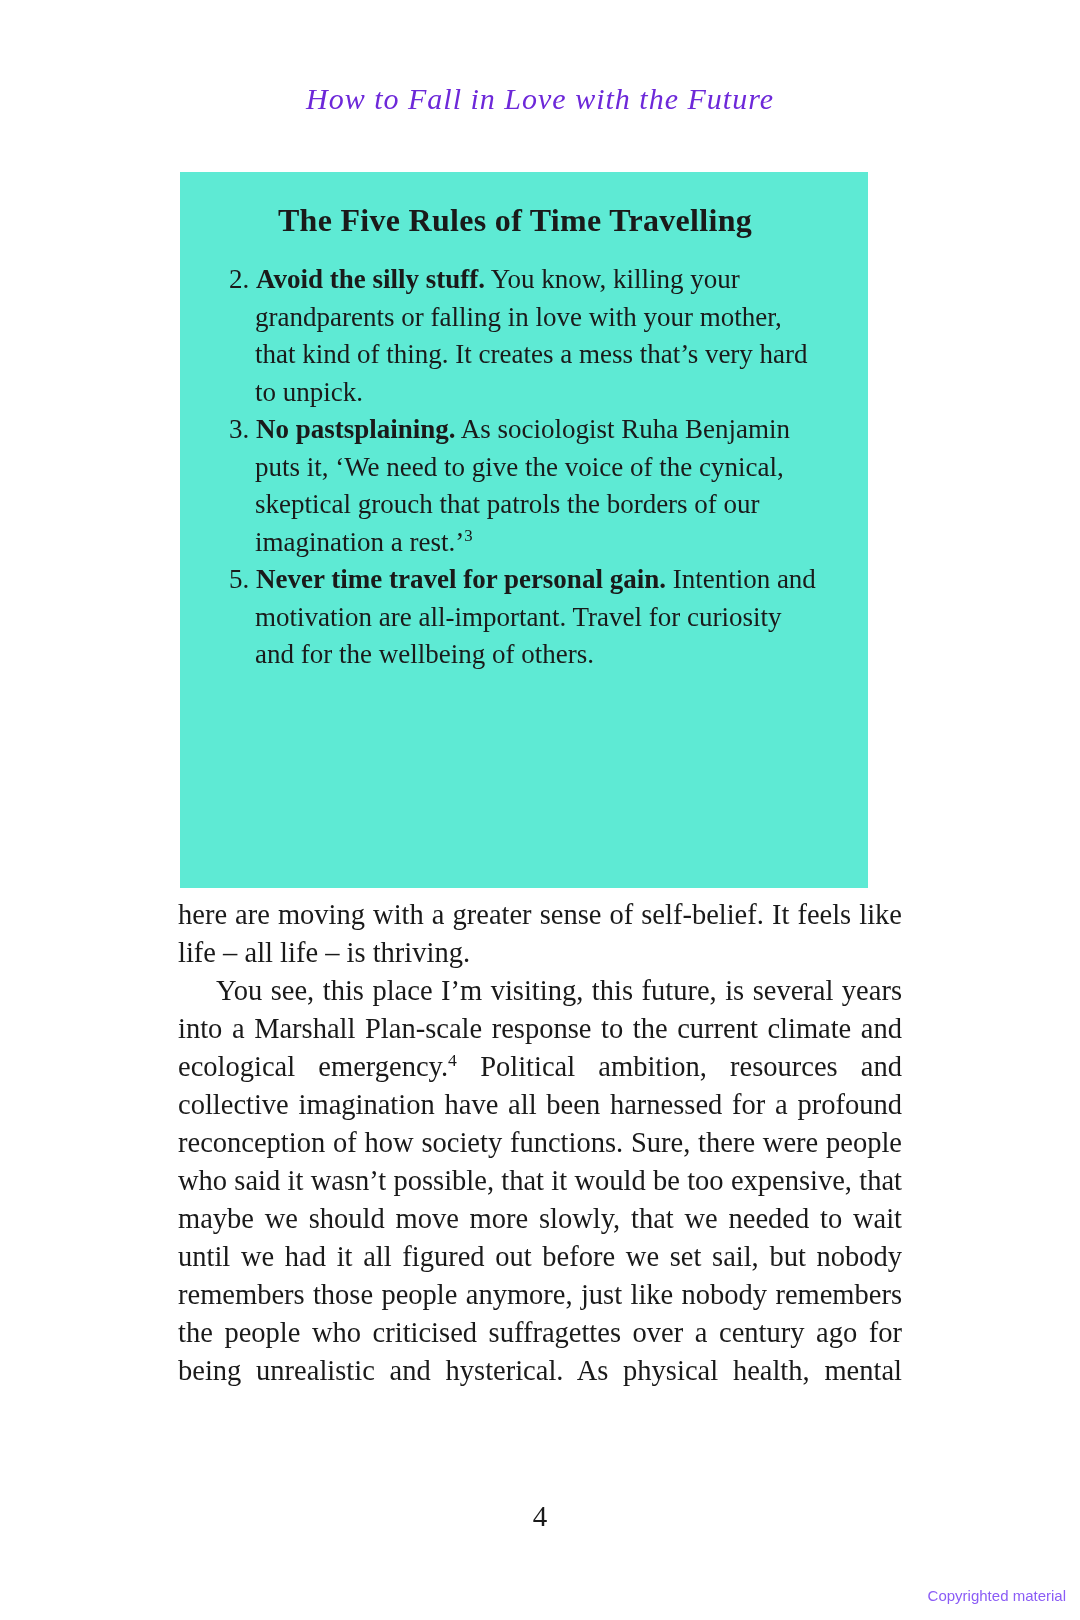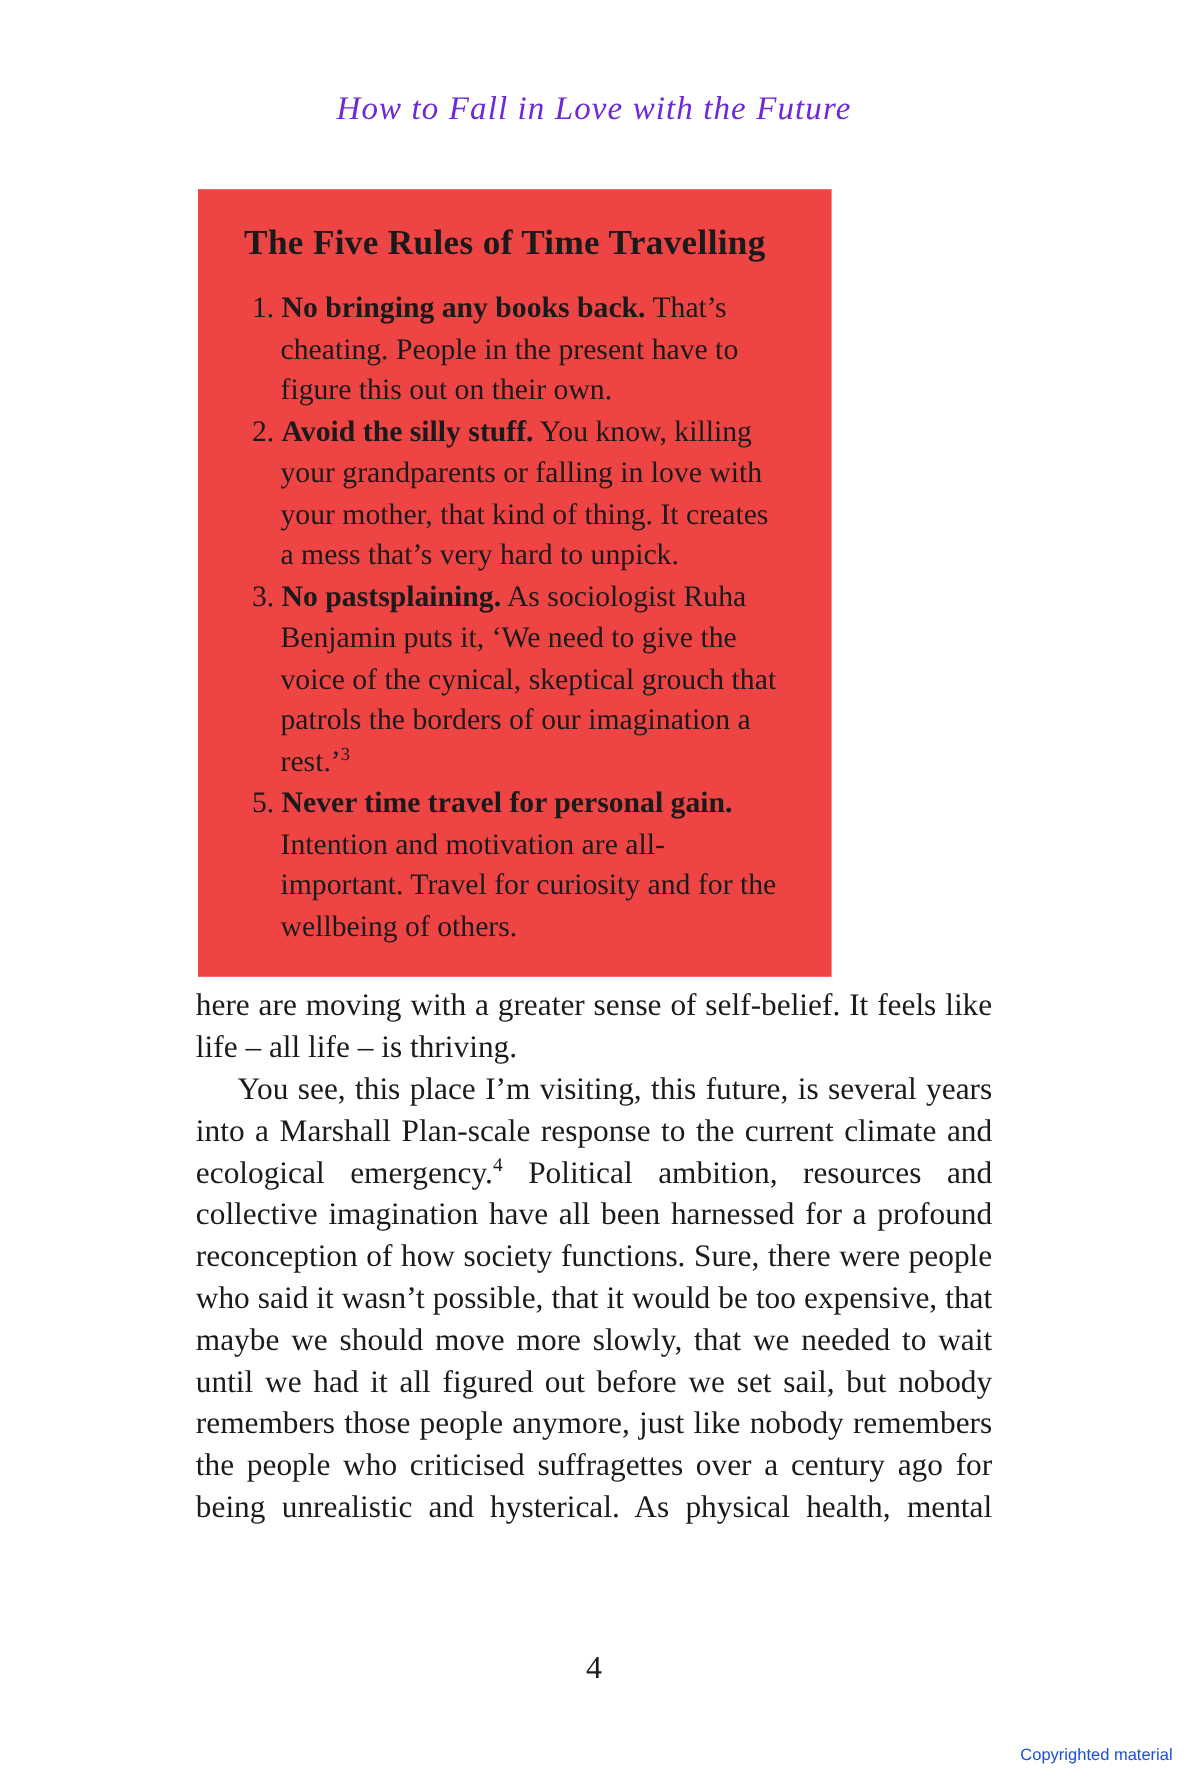--- a/index.html
+++ b/index.html
@@ -25,23 +25,23 @@
     font-style: italic;
     font-size: 30px;
     letter-spacing: 1px;
     color: #6d28d9;
   }
 
   .rules-box {
     position: absolute;
     left: 180px;
     top: 172px;
-    width: 576px;
+    width: 688px;
     height: 716px;
-    background: #ef4444;
+    background: #5eead4;
     box-sizing: border-box;
     padding: 30px 42px 0 24px;
   }
 
   .rules-title {
     text-align: center;
     font-size: 32px;
     font-weight: bold;
     margin: 0 0 22px 0;
     letter-spacing: 0.3px;
@@ -103,34 +103,33 @@
     text-align: center;
     font-size: 29px;
   }
 
   .watermark {
     position: absolute;
     right: 14px;
     bottom: 16px;
     font-family: "Liberation Sans", sans-serif;
     font-size: 15px;
-    color: #1d4ed8;
+    color: #8b5cf6;
   }
 </style>
 </head>
 <body>
 
 <div class="running-head">How to Fall in Love with the Future</div>
 
 <div class="rules-box">
   <div class="rules-title">The Five Rules of Time Travelling</div>
 
   <div class="rules-list">
 
-    <p class="rule-item"><span>1.</span> <span class="rule-lead">No bringing any books back.</span><span> That’s cheating. People in the present have to figure this out on their own.</span><sup class="fn-ref"></sup></p>
 
     <p class="rule-item"><span>2.</span> <span class="rule-lead">Avoid the silly stuff.</span><span> You know, killing your grandparents or falling in love with your mother, that kind of thing. It creates a mess that’s very hard to unpick.</span><sup class="fn-ref"></sup></p>
 
     <p class="rule-item"><span>3.</span> <span class="rule-lead">No pastsplaining.</span><span> As sociologist Ruha Benjamin puts it, ‘We need to give the voice of the cynical, skeptical grouch that patrols the borders of our imagination a rest.’</span><sup class="fn-ref">3</sup></p>
 
 
     <p class="rule-item"><span>5.</span> <span class="rule-lead">Never time travel for personal gain.</span><span> Intention and motivation are all-important. Travel for curiosity and for the wellbeing of others.</span><sup class="fn-ref"></sup></p>
 
   </div>
 </div>

